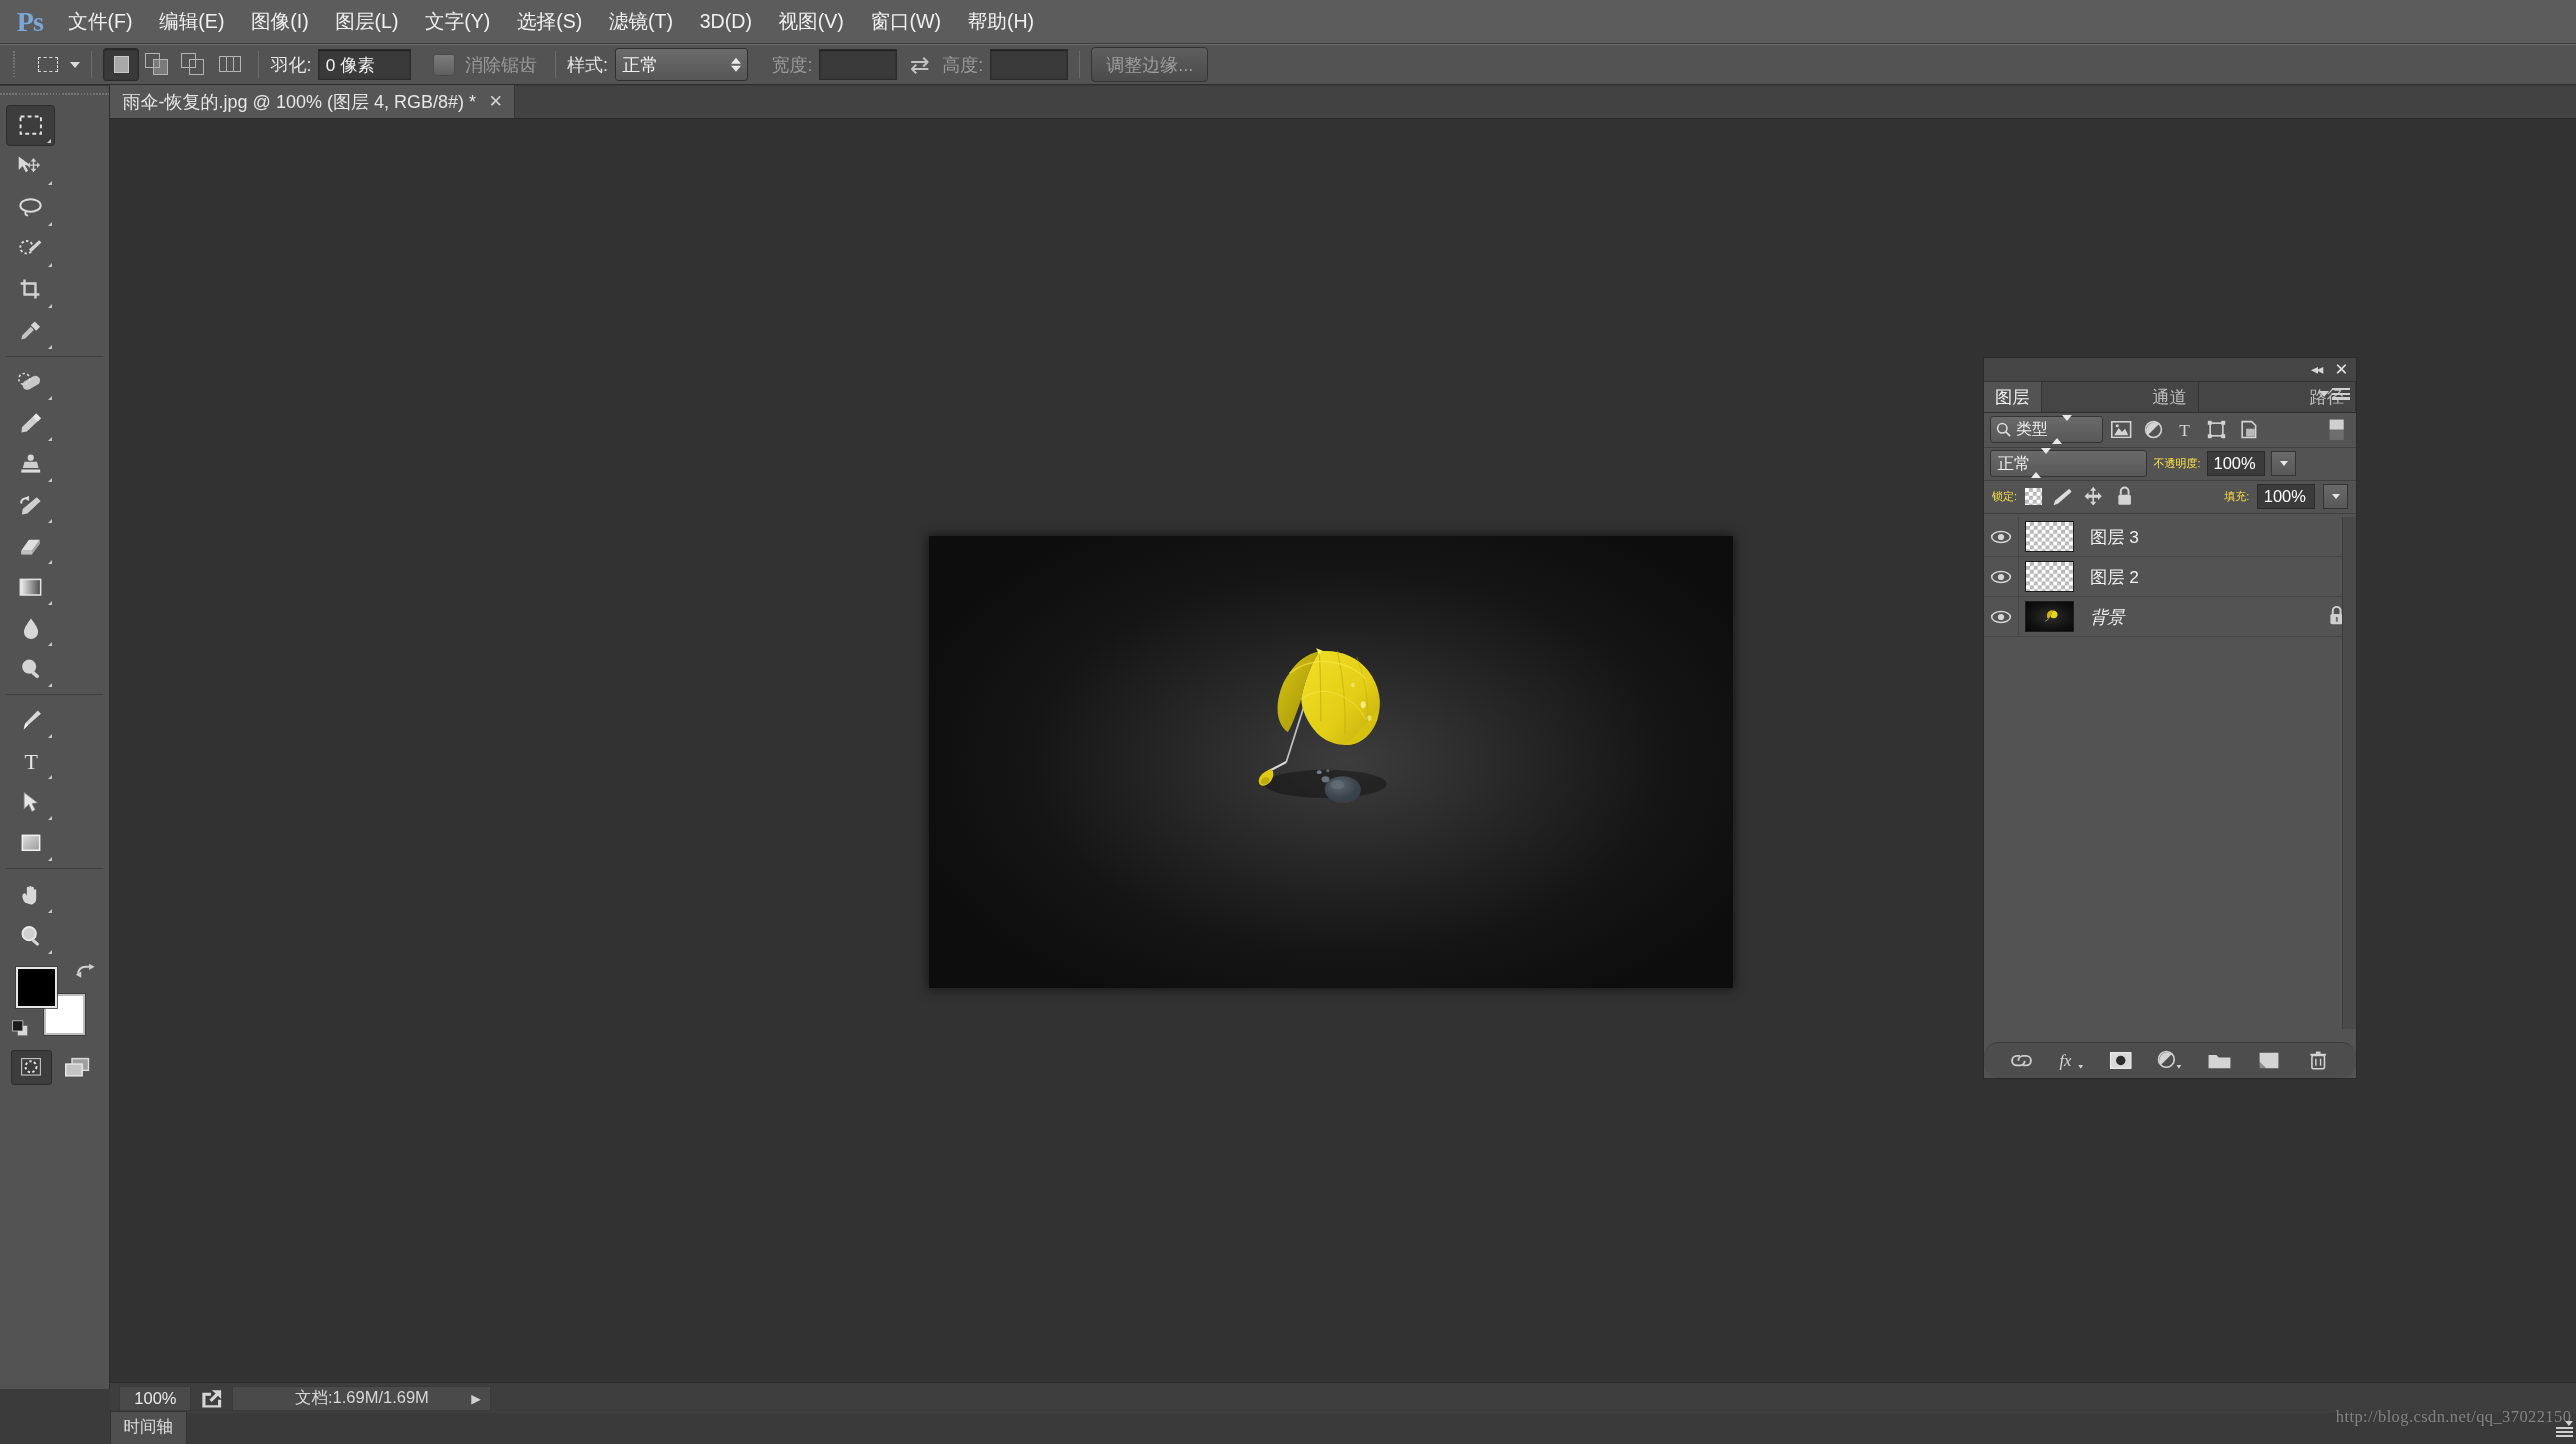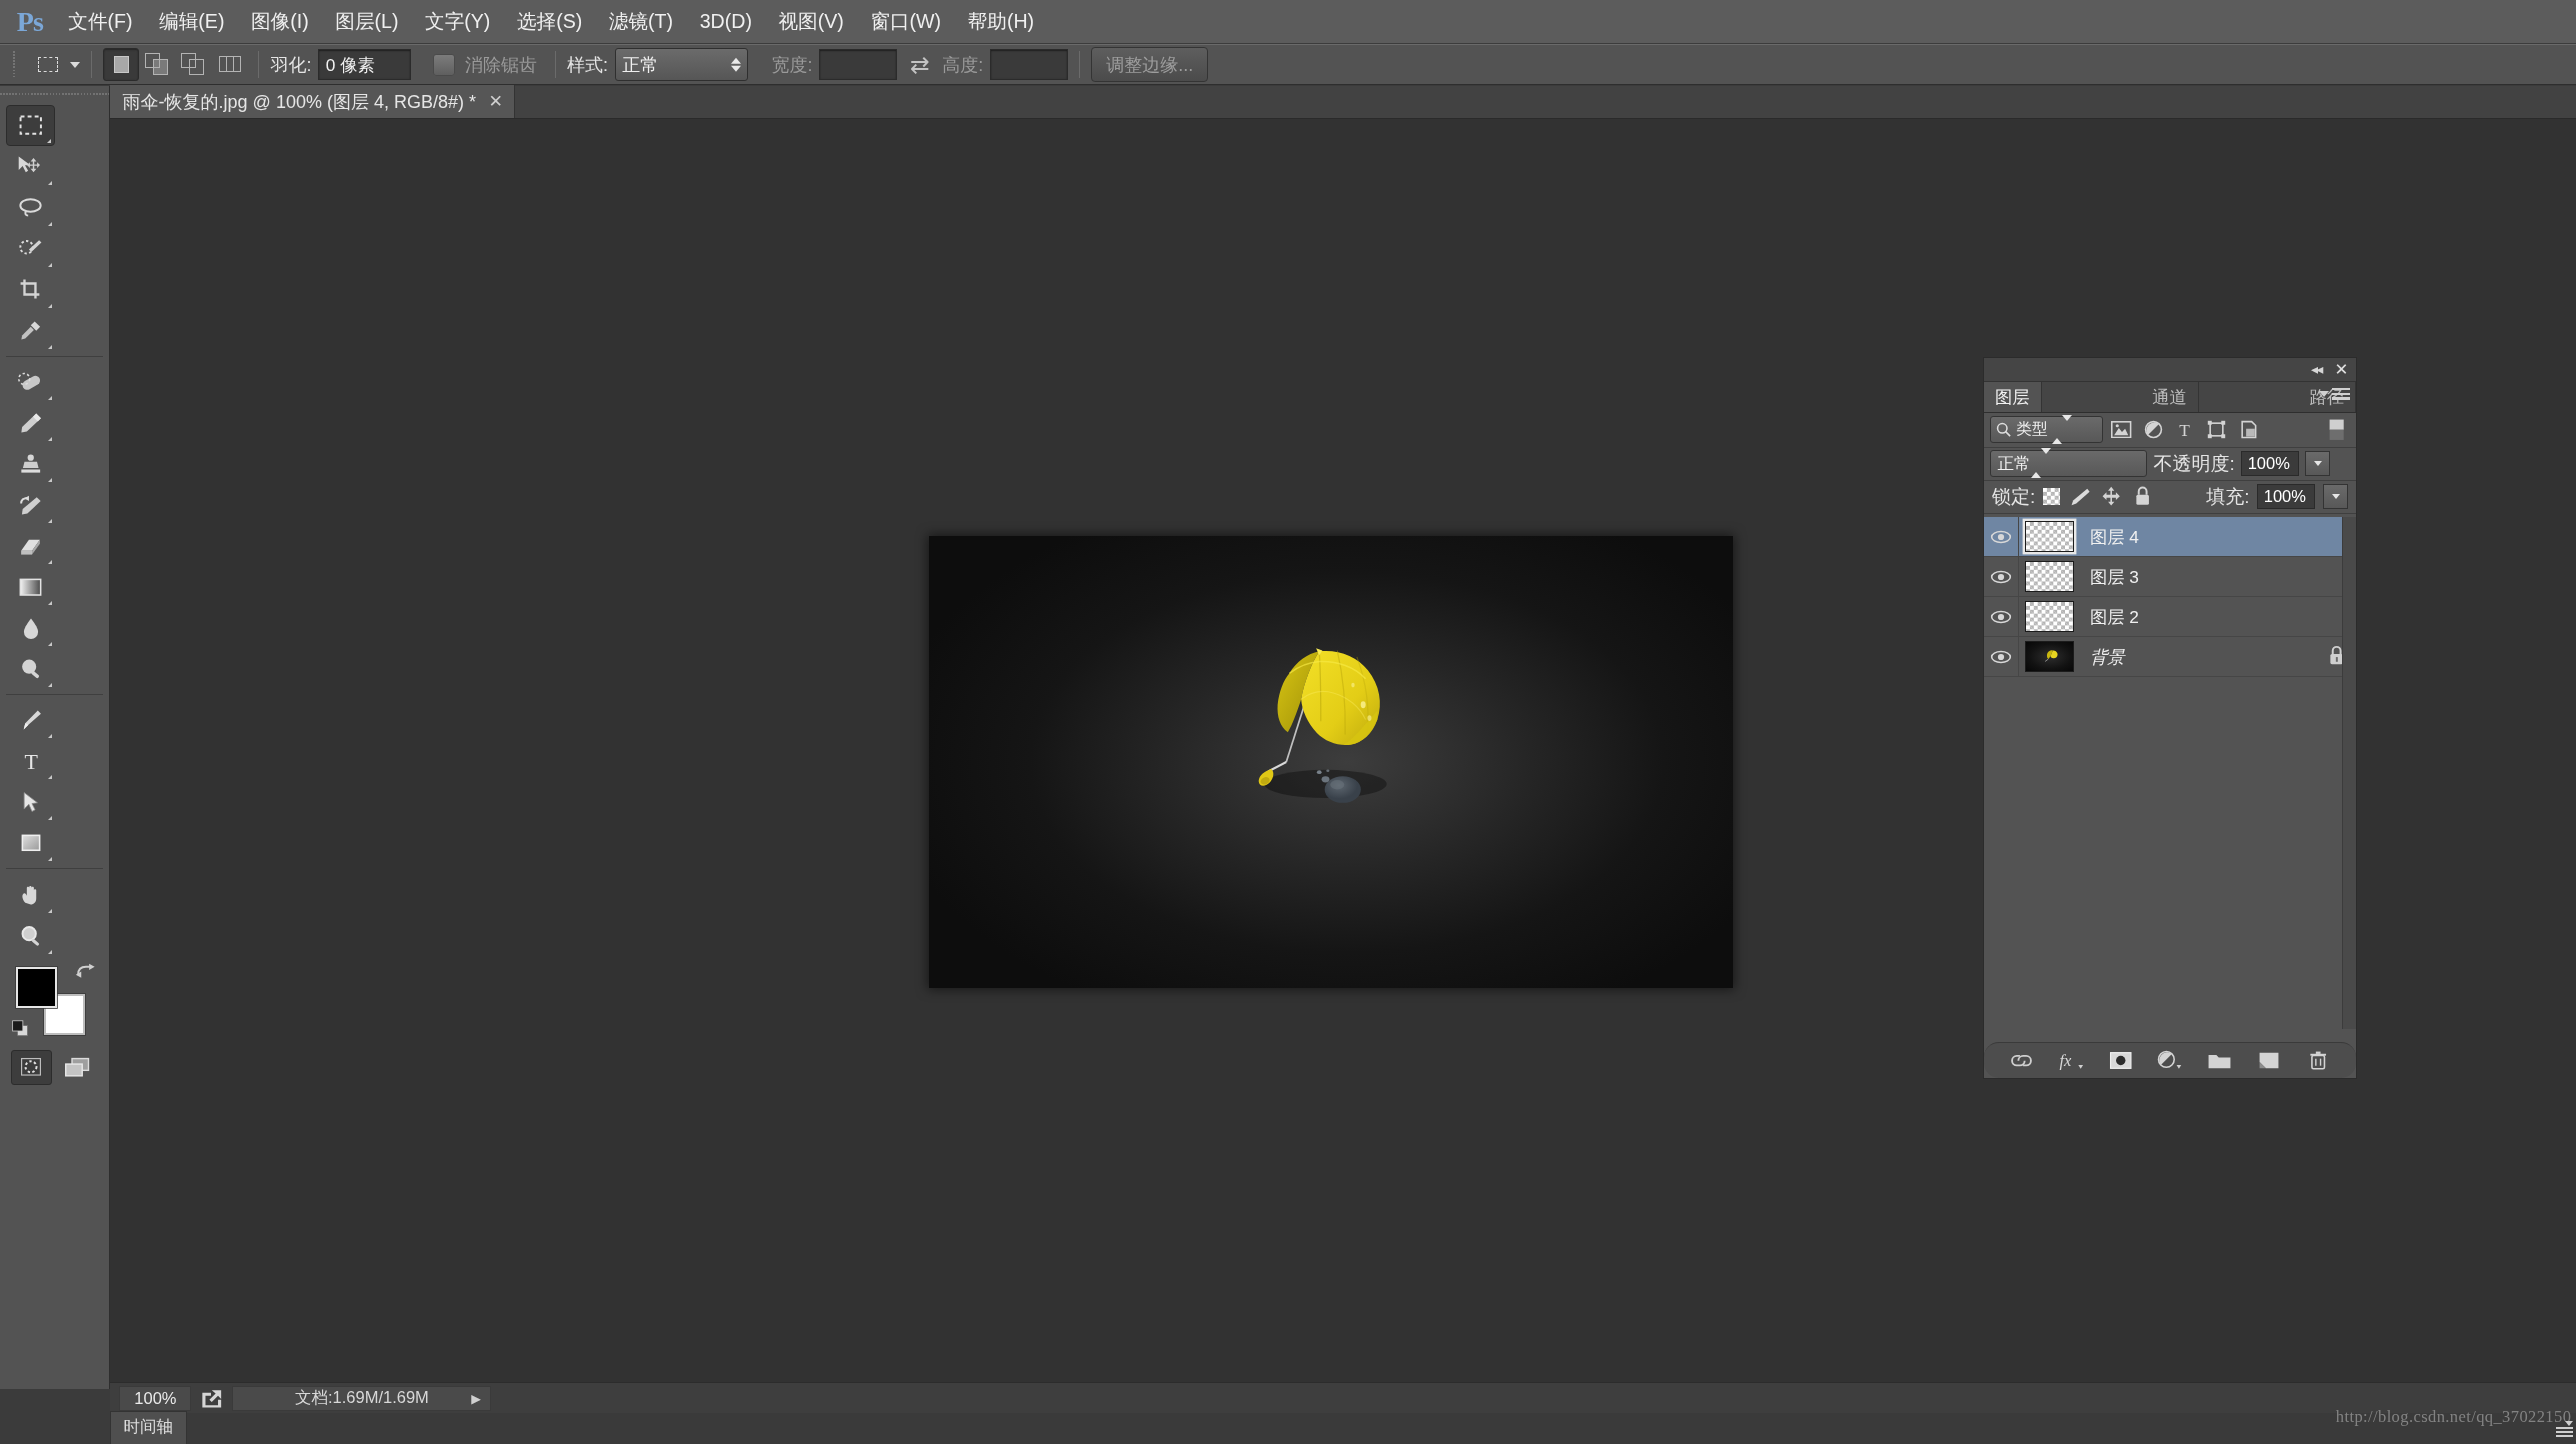--- a/index.html
+++ b/index.html
@@ -205,21 +205,21 @@
   .filter-ico { width: 27px; height: 27px; display: flex; align-items: center; justify-content: center; }
   .bmrow {
     height: 33px; display: flex; align-items: center; gap: 6.3px; padding: 0 6.3px;
     border-bottom: 0.8px solid #3f3f3f;
   }
   .bm-select {
     width: 157px; height: 27px; border-radius: 3.1px; border: 0.8px solid #333;
     background: linear-gradient(#6a6a6a, #585858); color: #f0f0f0; font-size: 16.5px;
     display: flex; align-items: center; padding: 0 6.3px; position: relative;
   }
-  .pl-label { color: #e5e5e5; font-size: 19px; white-space: nowrap; }
+  .pl-label { color: #fde047; font-size: 11px; white-space: nowrap; }
   .pl-value {
     background: #3b3b3b; border: 0.8px solid #2a2a2a; color: #fff; font-size: 16.5px;
     height: 25px; padding: 0 5.5px; display: flex; align-items: center; min-width: 58px;
     justify-content: flex-start;
   }
   .pl-arrow {
     width: 25px; height: 25px; background: linear-gradient(#6a6a6a,#585858);
     border: 0.8px solid #333; display: flex; align-items: center; justify-content: center;
   }
   .lockrow {
@@ -767,32 +767,20 @@
       </span>
       <span class="pl-label" style="margin-left:auto;">填充:</span>
       <span class="pl-value">100%</span>
       <span class="pl-arrow">
         <span style="width:0;height:0;border-left:4.7px solid transparent;border-right:4.7px solid transparent;border-top:5.5px solid #e6e6e6;display:block;"></span>
       </span>
     </div>
 
     <div class="layerlist">
 
-      <div class="layerrow selected">
-        <span class="eye-cell">
-          <svg width="22" height="14" viewBox="0 0 28 18">
-              <ellipse cx="14" cy="9" rx="12" ry="7" fill="none" stroke="#d8d8d8" stroke-width="2"></ellipse>
-              <circle cx="14" cy="9" r="4" fill="#d8d8d8"></circle>
-            </svg>
-        </span>
-        <span class="thumb-cell">
-          <span class="thumb checkers sel-frame"></span>
-        </span>
-        <span class="layer-name">图层 4</span>
-      </div>
 
       <div class="layerrow">
         <span class="eye-cell">
           <svg width="22" height="14" viewBox="0 0 28 18">
               <ellipse cx="14" cy="9" rx="12" ry="7" fill="none" stroke="#d8d8d8" stroke-width="2"></ellipse>
               <circle cx="14" cy="9" r="4" fill="#d8d8d8"></circle>
             </svg>
         </span>
         <span class="thumb-cell">
           <span class="thumb checkers"></span>

